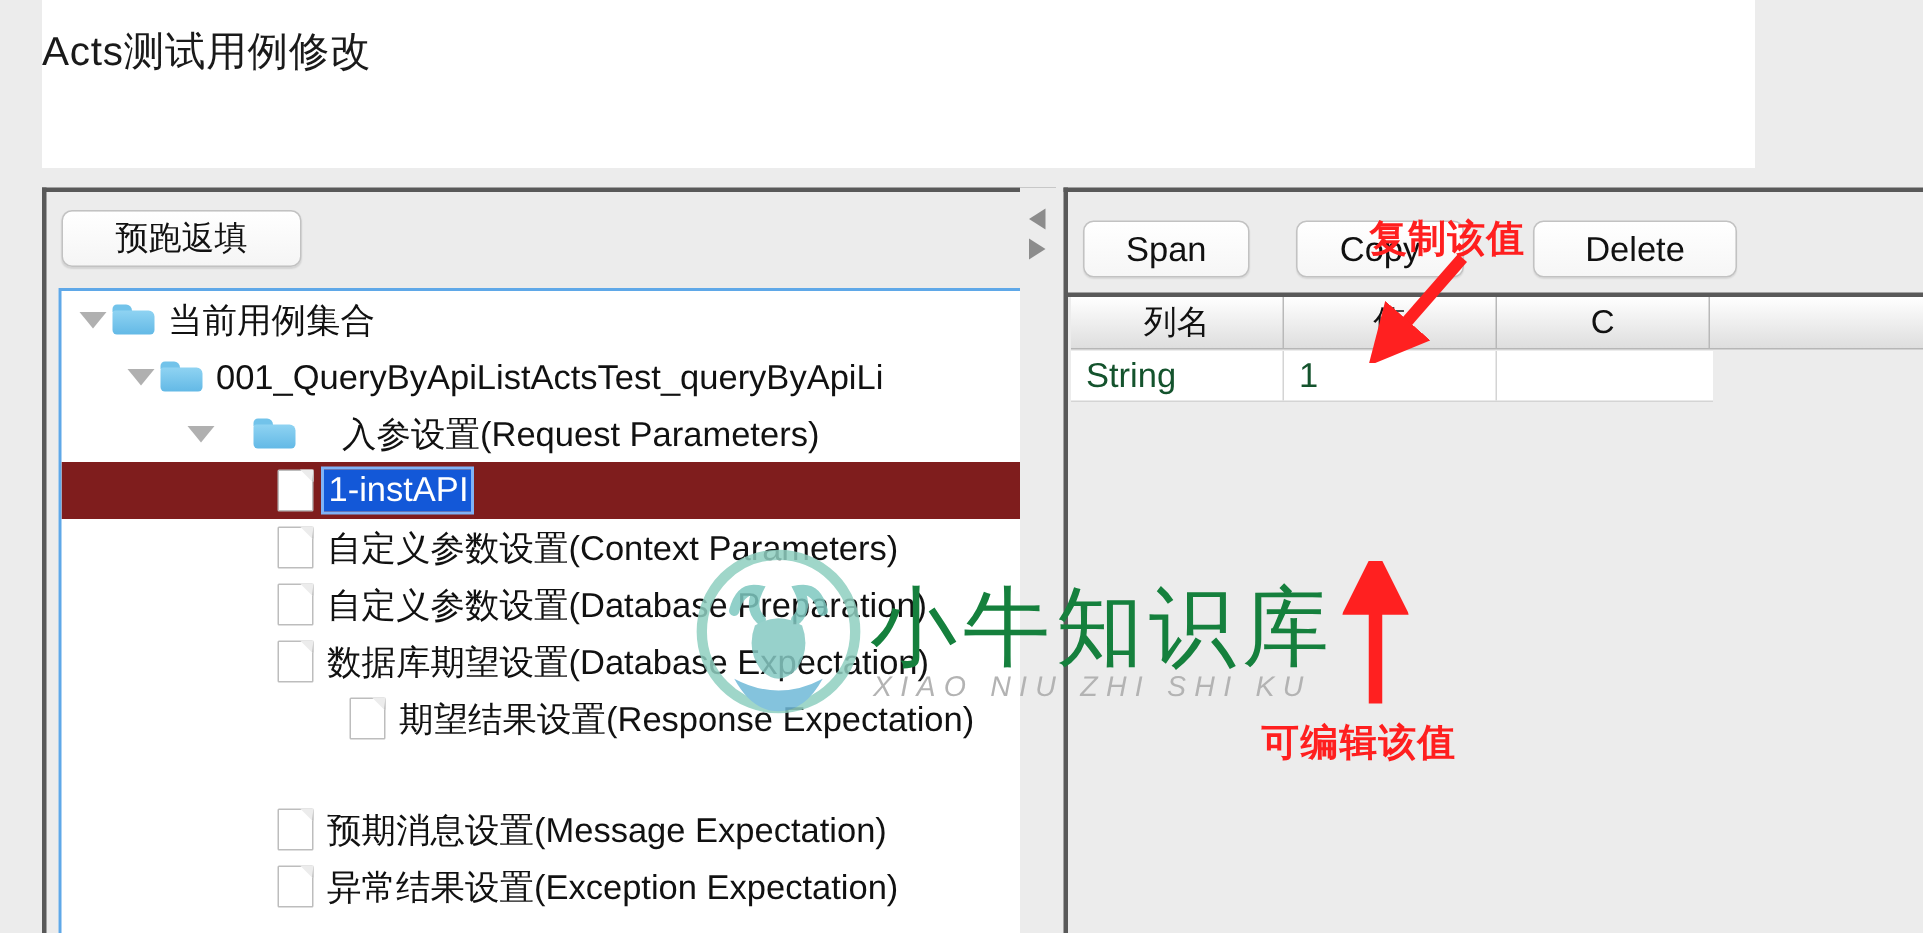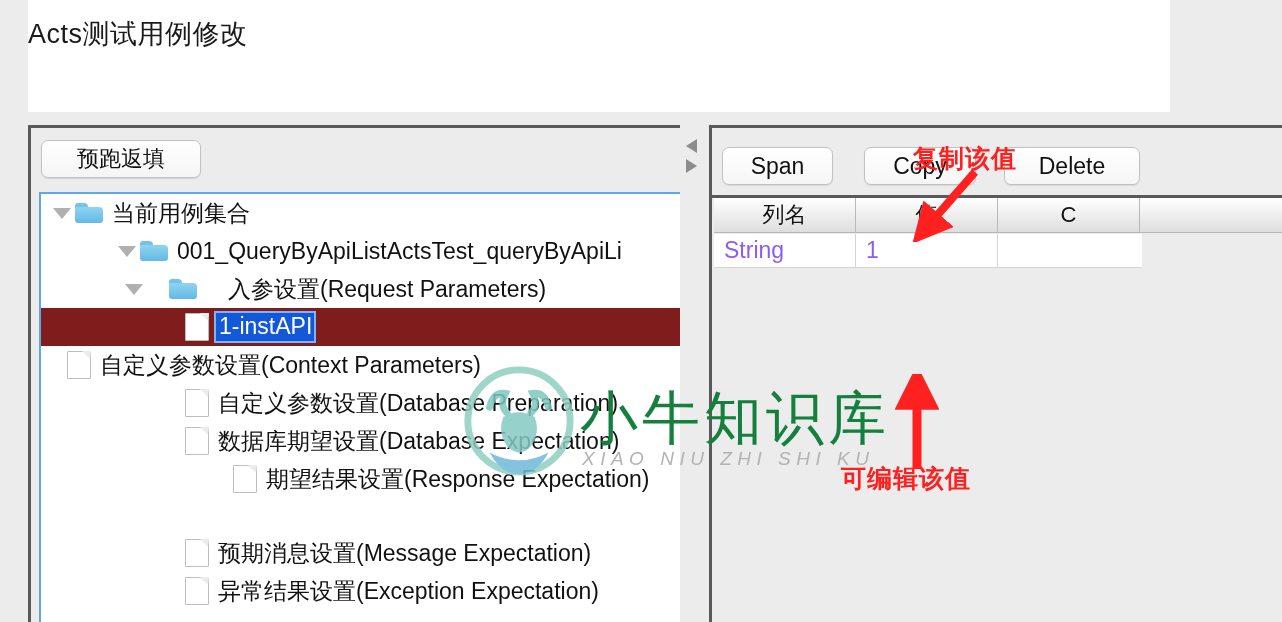--- a/index.html
+++ b/index.html
@@ -208,21 +208,21 @@
     font-size: 23px;
     color: #111;
     display: flex;
     align-items: center;
     justify-content: center;
     cursor: default;
     box-sizing: border-box;
   }
   #btn-span   { left: 10px;  width: 111px; }
   #btn-copy   { left: 152px; width: 112px; }
-  #btn-delete { left: 292px; width: 136px; text-align: right; }
+  #btn-delete { left: 310px; width: 136px; text-align: right; }
 
   #table-wrap {
     position: absolute;
     left: 0px; top: 67px;
     width: 570px; height: 430px;
     background: #ececec;
     border-top: 3px solid #595959;
     box-sizing: border-box;
   }
   #table-header {
@@ -257,41 +257,41 @@
     display: flex;
     background: #ffffff;
     border-bottom: 1px solid #d4d4d4;
     box-sizing: border-box;
   }
   .td {
     display: flex;
     align-items: center;
     padding-left: 10px;
     font-size: 23px;
-    color: #8b5cf6;
+    color: #14532d;
     border-right: 1px solid #d4d4d4;
     box-sizing: border-box;
     cursor: default;
   }
   .td.last { border-right: none; }
   #td-0 { width: 142px; }
   #td-1 { width: 142px; }
   #td-2 { width: 142px; }
 
   
   .annot-text {
     position: absolute;
     color: #ff1f1f;
     font-size: 25px;
     font-weight: 700;
     white-space: nowrap;
     letter-spacing: 1px;
   }
   #annot-copy-text { left: 913px; top: 30px; }
-  #annot-edit-text { left: 841px; top: 350px; }
+  #annot-edit-text { left: 841px; top: 366px; }
 
   #annot-copy-arrow { position: absolute; left: 900px; top: 55px; }
   #annot-edit-arrow { position: absolute; left: 895px; top: 262px; }
 
   
   #watermark {
     position: absolute;
     left: 460px; top: 250px;
     width: 420px; height: 130px;
     pointer-events: none;
@@ -335,40 +335,40 @@
   <div id="left-panel">
     <div id="prefill-button">预跑返填</div>
     <div id="tree-scroll">
         <div class="tree-row" style="padding-left: 8px;">
           <span class="twisty">
             <span class="twisty-glyph"></span>
           </span>
           <span class="icon-folder"></span>
           <span class="node-label">当前用例集合</span>
         </div>
-        <div class="tree-row" style="padding-left: 40px; margin-left: 33px;">
+        <div class="tree-row" style="padding-left: 40px;">
           <span class="twisty">
             <span class="twisty-glyph"></span>
           </span>
           <span class="icon-folder"></span>
           <span class="node-label">001_QueryByApiListActsTest_queryByApiLi</span>
         </div>
         <div class="tree-row" style="padding-left: 80px; gap: 22px;">
           <span class="twisty">
             <span class="twisty-glyph"></span>
           </span>
           <span class="icon-folder"></span>
           <span class="node-label">入参设置(Request Parameters)</span>
         </div>
         <div class="tree-row selected" style="padding-left: 118px;">
           <span class="twisty empty"></span>
           <span class="icon-file"></span>
           <span class="node-label editing">1-instAPI</span>
         </div>
-        <div class="tree-row" style="">
+        <div class="tree-row" style="padding-left: 118px;">
           <span class="twisty empty"></span>
           <span class="icon-file"></span>
           <span class="node-label">自定义参数设置(Context Parameters)</span>
         </div>
         <div class="tree-row" style="padding-left: 118px;">
           <span class="twisty empty"></span>
           <span class="icon-file"></span>
           <span class="node-label">自定义参数设置(Database Preparation)</span>
         </div>
         <div class="tree-row" style="padding-left: 118px;">

